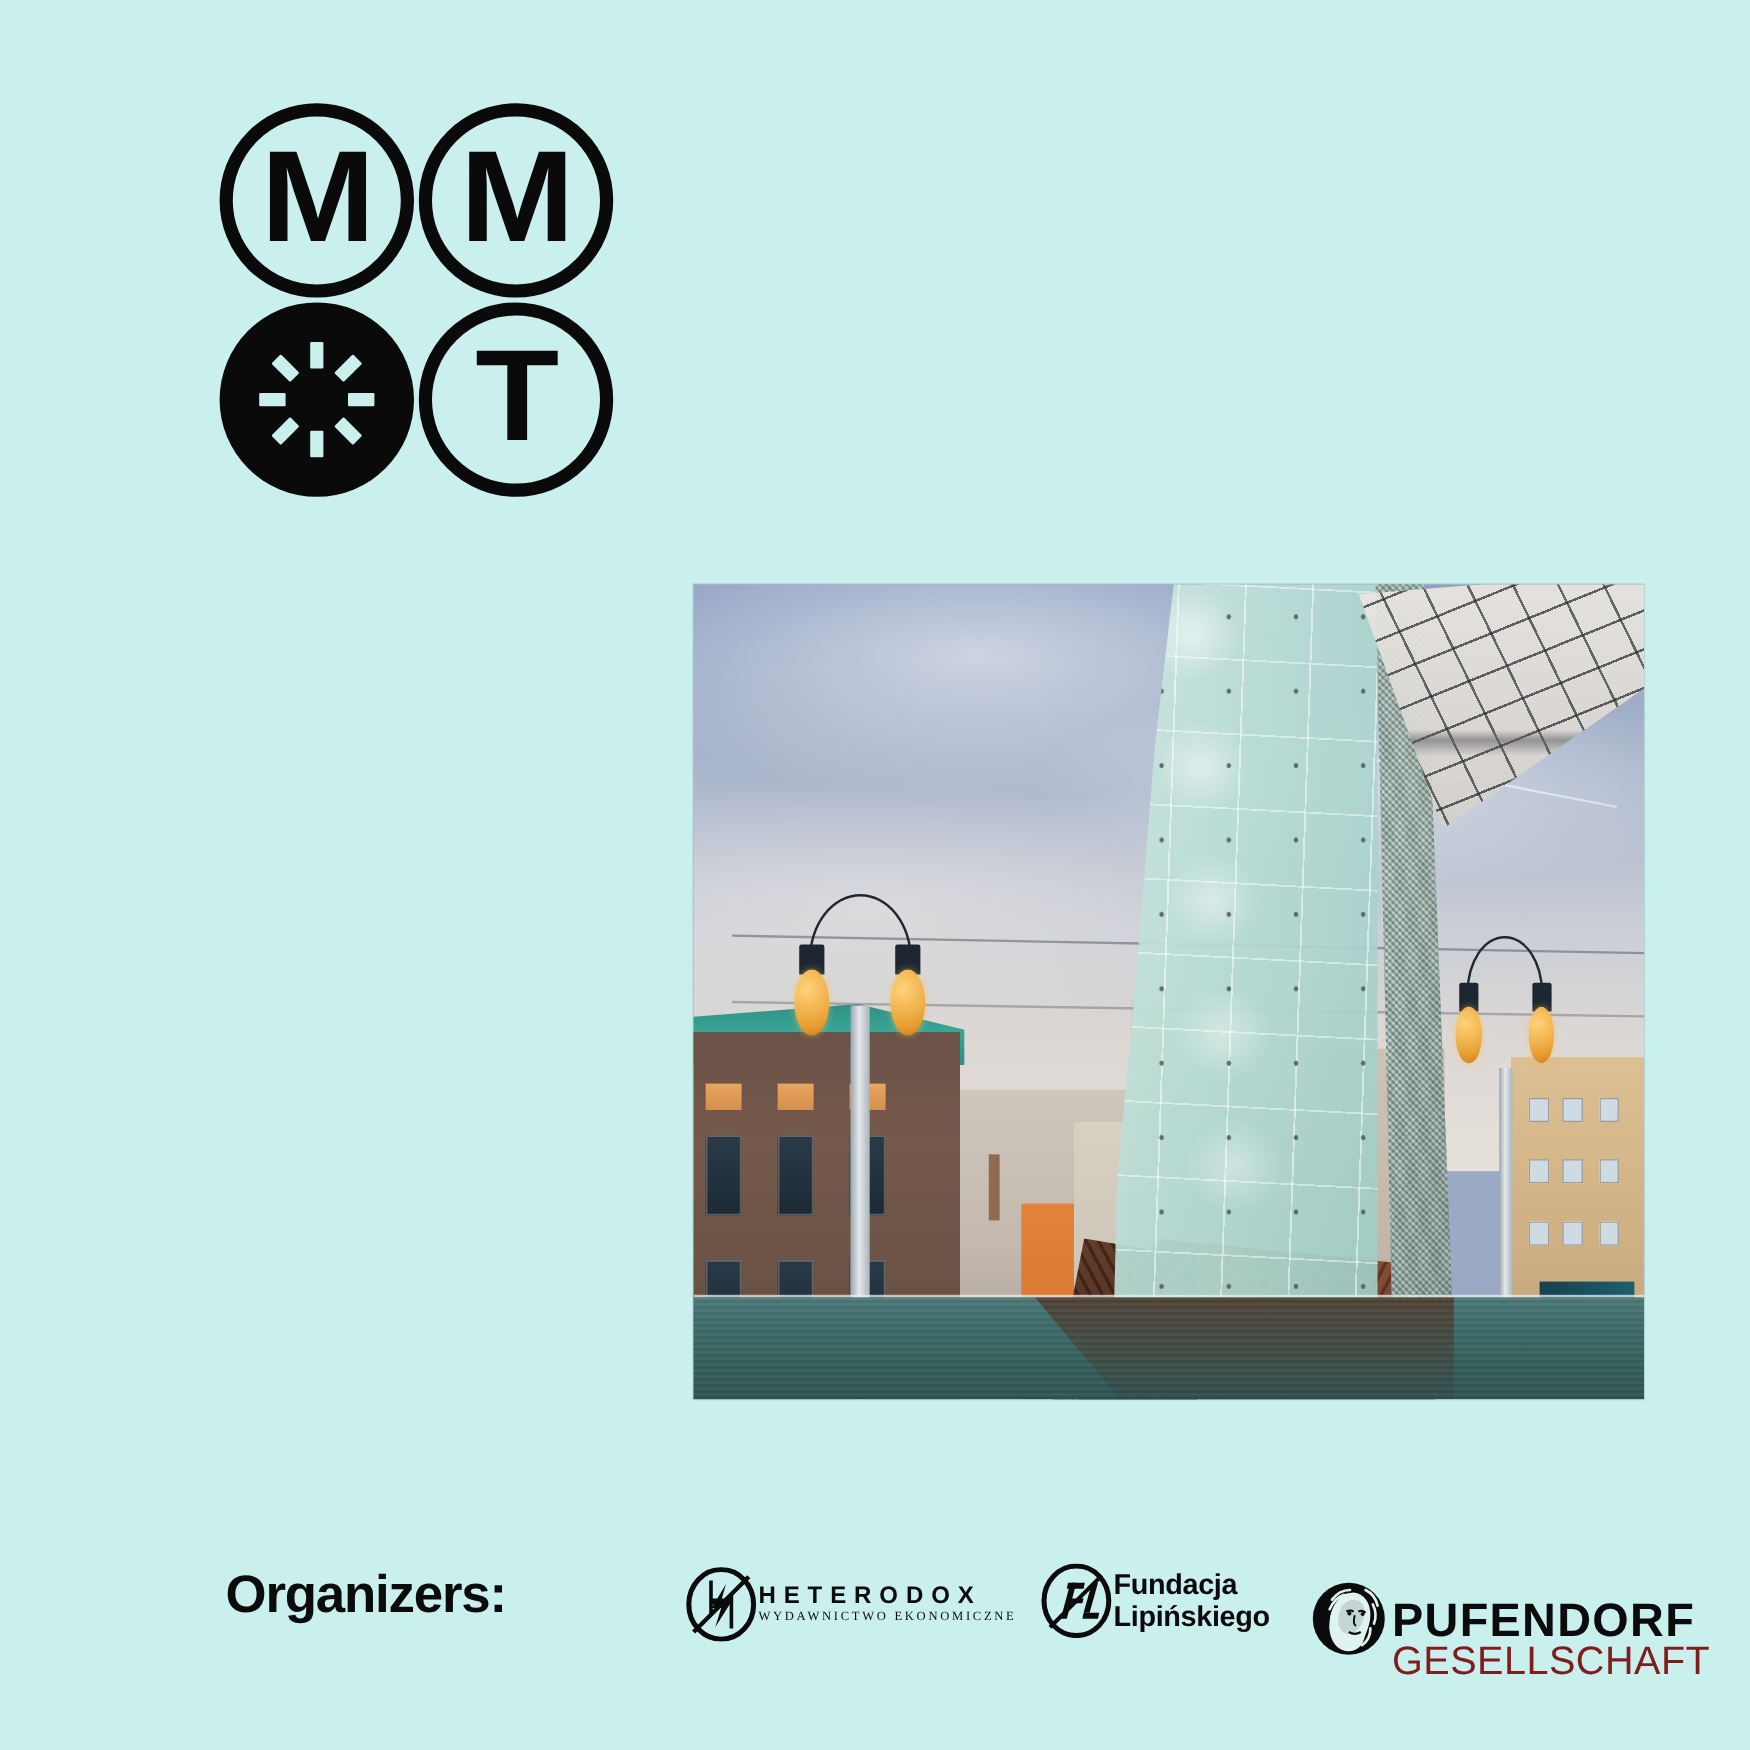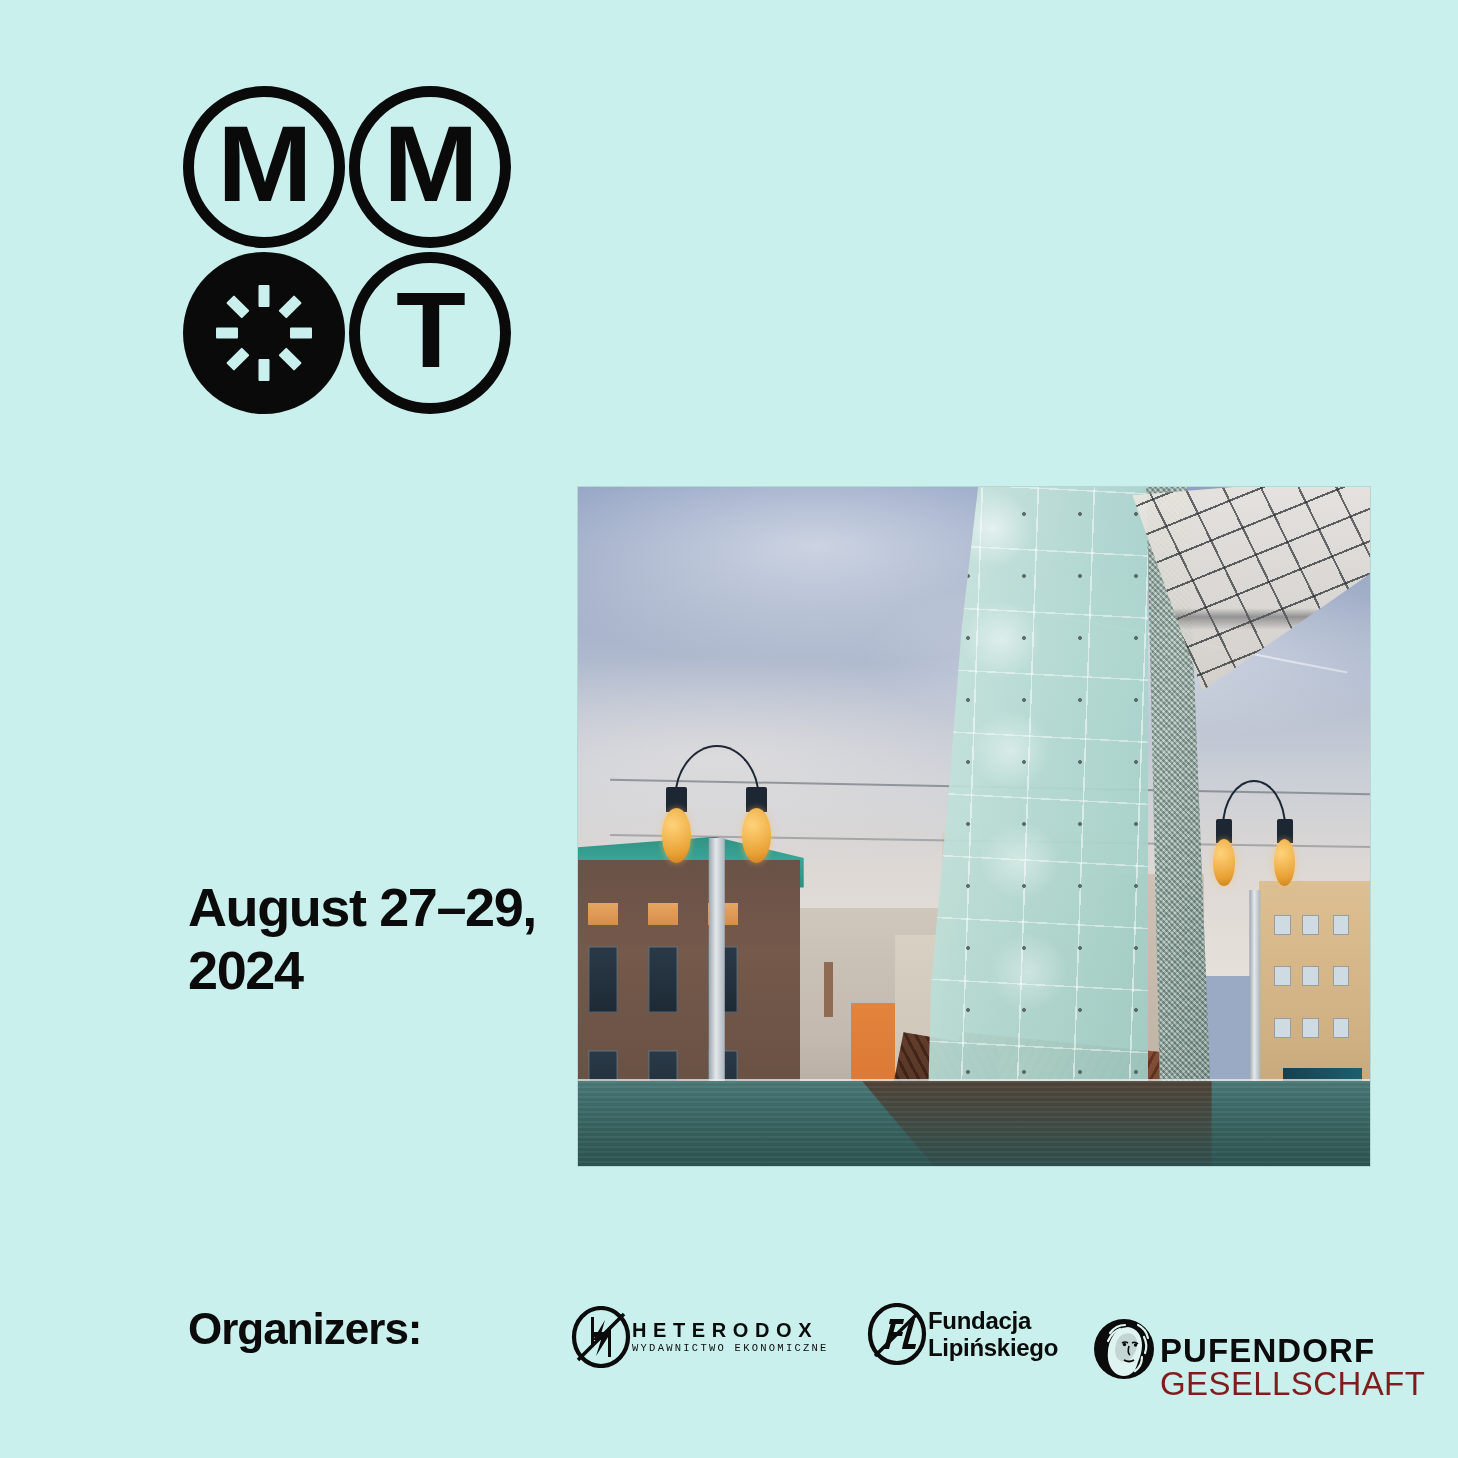--- a/index.html
+++ b/index.html
@@ -305,36 +305,36 @@
 
   .org-mark { flex:0 0 auto; display:block; }
 
   .het-text { display:flex; flex-direction:column; justify-content:center; }
   .het-name {
     font-family:"Liberation Sans", sans-serif; font-weight:bold;
     font-size:20px; letter-spacing:6.6px; color:#0b0b0b; line-height:22px;
     white-space:nowrap;
   }
   .het-sub {
-    font-family:Liberation Mono, monospace; font-weight:normal;
+    font-family:Liberation Serif, serif; font-weight:normal;
     font-size:10.5px; letter-spacing:2.25px; color:#0b0b0b; line-height:14px;
     white-space:nowrap;
   }
 
   .fun-text { display:flex; flex-direction:column; justify-content:center; }
   .fun-l {
     font-family:"Liberation Sans", sans-serif; font-weight:bold;
     font-size:24px; line-height:27px; letter-spacing:-0.3px; color:#0b0b0b;
     white-space:nowrap;
   }
 
   .puf-text { display:flex; flex-direction:column; justify-content:center; }
   .puf-top {
     font-family:"Liberation Sans", sans-serif; font-weight:600;
-    font-size:33px; line-height:33px; letter-spacing:1.1px; color:#0b0b0b;
+    font-size:39px; line-height:33px; letter-spacing:1.1px; color:#0b0b0b;
     white-space:nowrap;
     margin-top:37px;
   }
   .puf-bot {
     font-family:"Liberation Sans", sans-serif; font-weight:300;
     font-size:33px; line-height:34px; letter-spacing:0.4px; color:#7f1d1d;
     white-space:nowrap;
   }
 </style>
 </head>
@@ -435,24 +435,20 @@
       <div class="globe" style="left:9%;top:17%;width:21%;height:12%"></div>
       <div class="globe" style="left:68%;top:17%;width:21%;height:12%"></div>
     </div>
 
     <div class="layer water"></div>
     <div class="layer refl-wood"></div>
     <div class="layer water-shimmer"></div>
     <div class="layer pool-edge"></div>
   </div>
 
-  <div id="date-block">
-    <div class="dline">August 27–29,</div>
-    <div class="dline">2024</div>
-  </div>
 
   <div id="organizers-row">
 
     <div id="organizers-label">Organizers:</div>
 
     <div class="org-logo" id="org-heterodox">
       <svg class="org-mark" width="62" height="62" viewBox="0 0 62 62">
         <ellipse cx="31" cy="31" rx="27" ry="29" fill="none" stroke="#0b0b0b" stroke-width="4.2"></ellipse>
         <path d="M24 11 L24 40 L21 40 L21 11 Z" fill="#0b0b0b"></path>
         <path d="M41 22 L41 51 L38 51 L38 22 Z" fill="#0b0b0b"></path>

